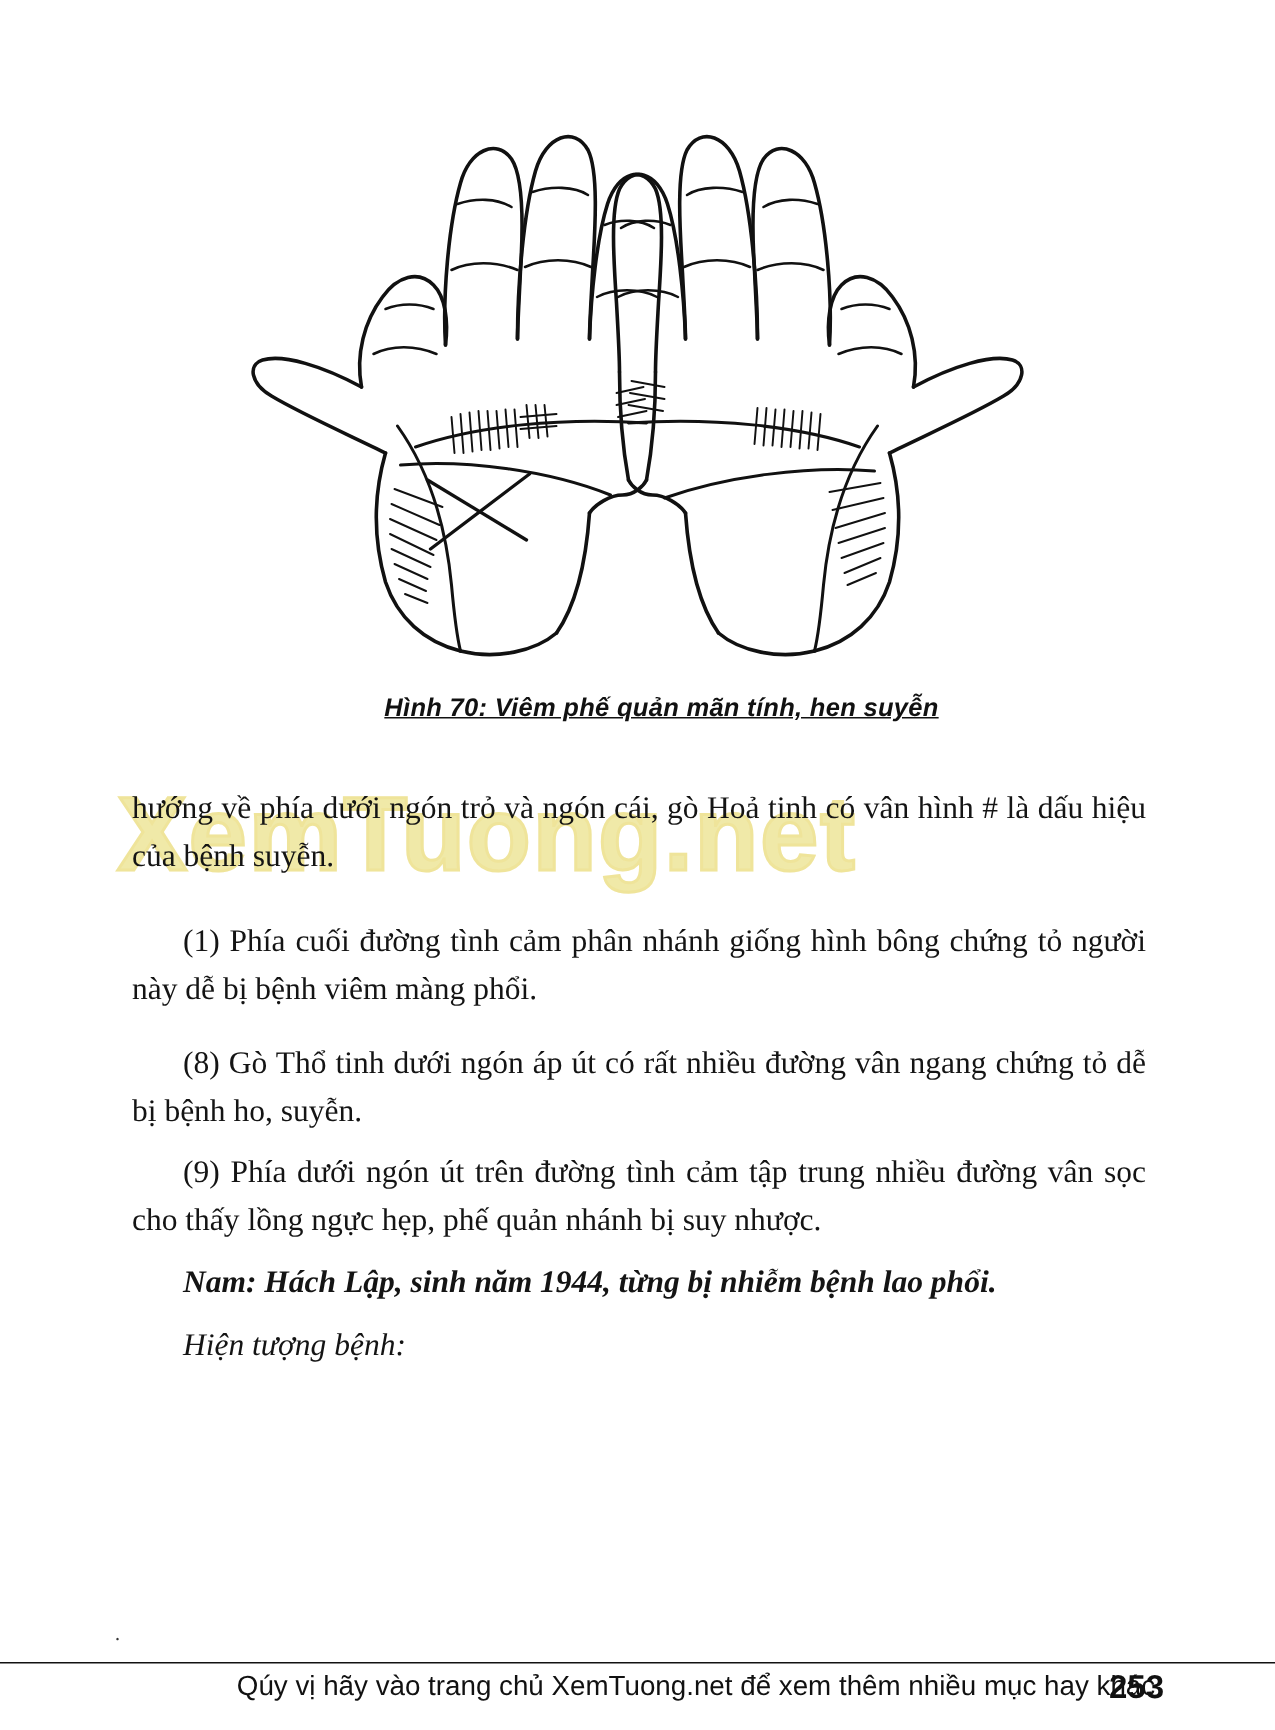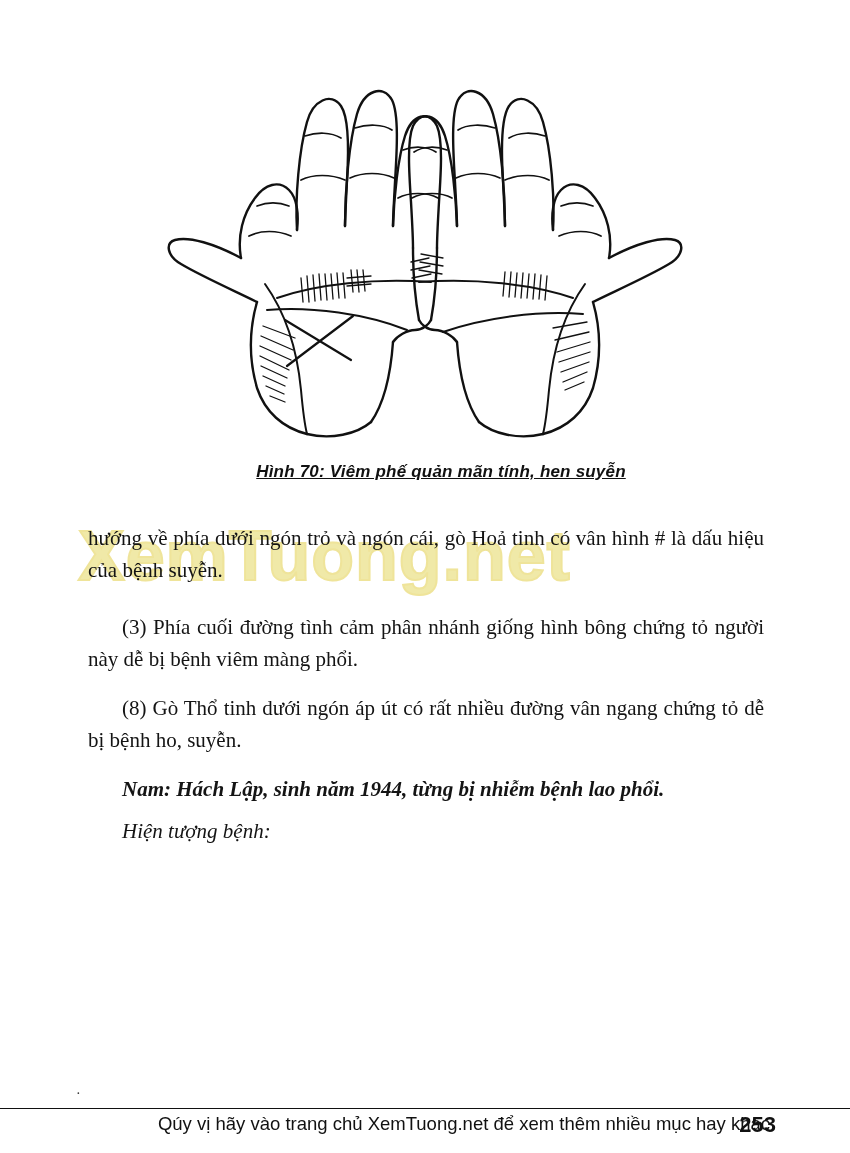--- a/index.html
+++ b/index.html
@@ -255,25 +255,26 @@
 
 <div class="figure-caption">Hình 70: Viêm phế quản mãn tính, hen suyễn</div>
 
 <div class="watermark">XemTuong.net</div>
 
 <div class="body-text">
   <p>hướng về phía dưới ngón trỏ và ngón cái, gò Hoả tinh có vân hình # là dấu hiệu của bệnh suyễn.</p>
   <div class="gap"></div>
   <div class="gap"></div>
   <div class="gap"></div>
-  <p class="indent">(3) Phía cuối đường tình cảm phân nhánh giống hình bông chứng tỏ người này dễ bị bệnh viêm màng phổi.</p>
+  <p class="indent">(1) Phía cuối đường tình cảm phân nhánh giống hình bông chứng tỏ người này dễ bị bệnh viêm màng phổi.</p>
   <div class="gap"></div>
   <div class="gap"></div>
   <p class="indent">(8) Gò Thổ tinh dưới ngón áp út có rất nhiều đường vân ngang chứng tỏ dễ bị bệnh ho, suyễn.</p>
   <div class="gap"></div>
+  <p class="indent">(9) Phía dưới ngón út trên đường tình cảm tập trung nhiều đường vân sọc cho thấy lồng ngực hẹp, phế quản nhánh bị suy nhược.</p>
   <div class="gap"></div>
   <p class="indent bold-italic">Nam: Hách Lập, sinh năm 1944, từng bị nhiễm bệnh lao phổi.</p>
   <div class="gap"></div>
   <p class="indent italic">Hiện tượng bệnh:</p>
 </div>
 
 <div class="tick">·</div>
 
 <div class="footer-rule"></div>
 <div class="footer-note">Qúy vị hãy vào trang chủ XemTuong.net để xem thêm nhiều mục hay khác</div>

